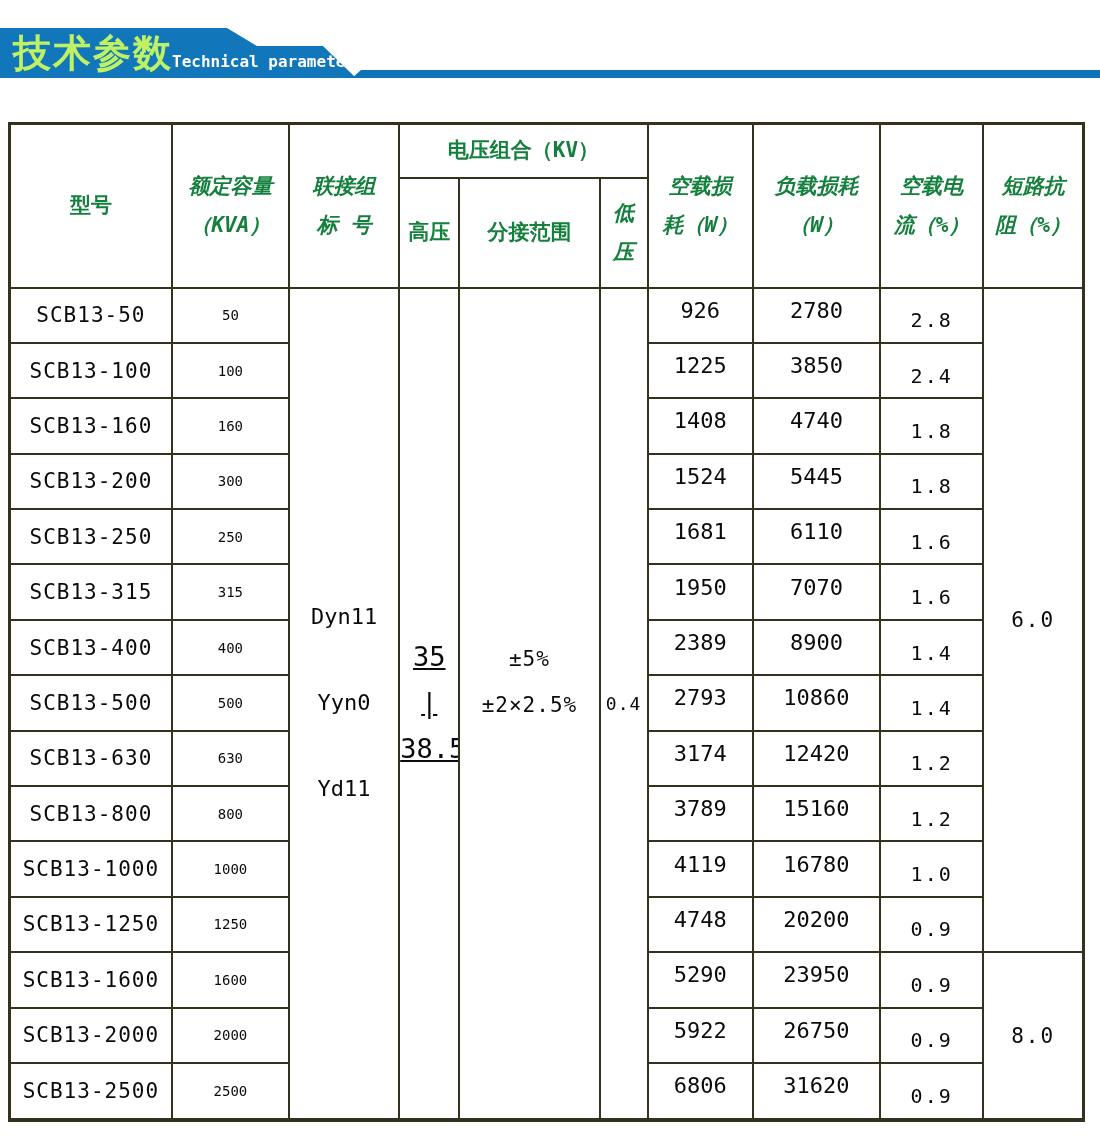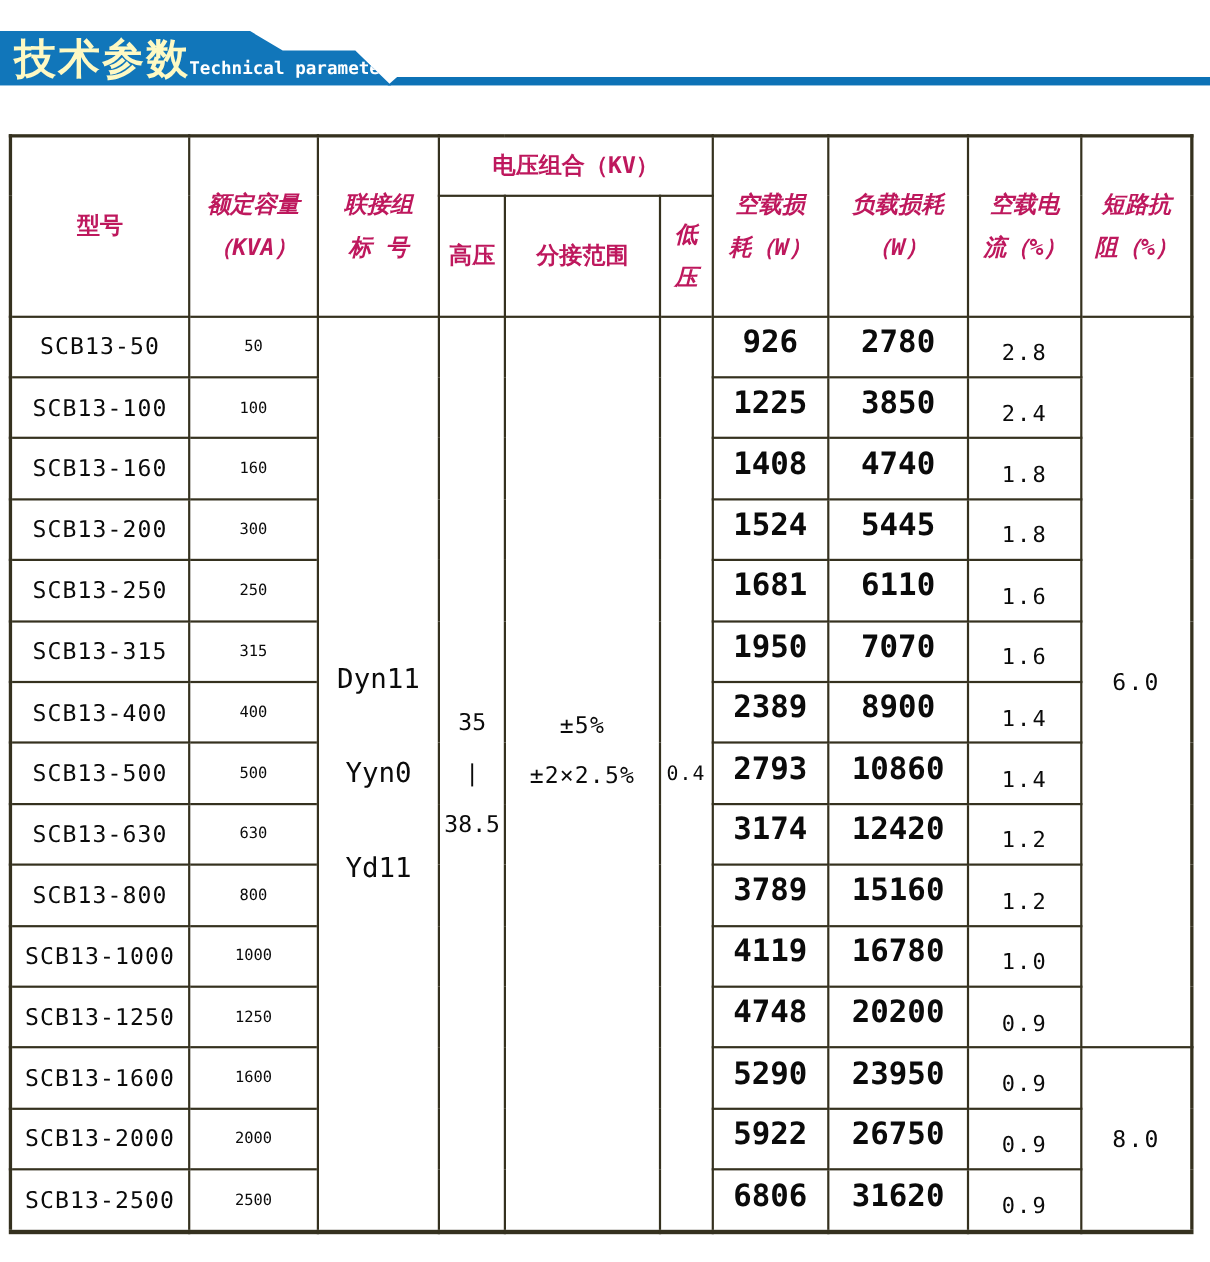--- a/index.html
+++ b/index.html
@@ -4,52 +4,52 @@
 <style>
   html,body{margin:0;padding:0;background:#fff;}
   .page{position:relative;width:1100px;height:1147px;background:#fff;overflow:hidden;
         font-family:"DejaVu Sans Mono","DejaVu Sans","Liberation Sans",sans-serif;color:#0b0b0b;}
 
   
   .banner-shape{position:absolute;top:28px;left:0;width:356px;height:50px;background:#1176ba;
     -webkit-clip-path:polygon(0 0,227px 0,257px 18px,323px 18px,356px 50px,0 50px);
     clip-path:polygon(0 0,227px 0,257px 18px,323px 18px,356px 50px,0 50px);}
   .banner-cn{position:absolute;left:13px;top:3px;font-size:38px;line-height:44px;font-weight:700;
-    color:#fef9c3;letter-spacing:2px;white-space:nowrap;}
+    color:#bef264;letter-spacing:2px;white-space:nowrap;}
   .banner-en{position:absolute;left:172px;top:24px;font-size:16px;line-height:20px;font-weight:600;
     color:#fff;white-space:nowrap;}
   .banner-strip{position:absolute;top:70px;left:352px;width:748px;height:8px;background:#0d72b6;
     -webkit-clip-path:polygon(9px 0,100% 0,100% 100%,0 100%);
     clip-path:polygon(9px 0,100% 0,100% 100%,0 100%);}
 
   .subtitle{position:absolute;top:82px;left:7px;font-size:24px;font-weight:600;color:#000;
     letter-spacing:1px;white-space:nowrap;}
 
   
   table.spec{position:absolute;top:122px;left:8px;width:1077px;height:1000px;
     border-collapse:collapse;table-layout:fixed;
     border:3px solid #35311f;border-bottom-width:4px;}
   .spec th,.spec td{border:2px solid #35311f;text-align:center;vertical-align:middle;
     padding:0;overflow:hidden;}
   .spec thead tr.h1{height:54px;}
   .spec thead tr.h2{height:110px;}
-  .spec th{font-size:21px;font-weight:600;color:#be185d;line-height:1.85;}
+  .spec th{font-size:21px;font-weight:600;color:#15803d;line-height:1.85;}
   .th-line{display:block;font-style:italic;}
   .c-model{width:162px}.c-cap{width:117px}.c-conn{width:110px}.c-hv{width:60px}
   .c-tap{width:140px}.c-lv{width:48px}.c-nll{width:105px}.c-ll{width:127px}
   .c-nlc{width:103px}.c-imp{width:100px}
 
   td.model{font-size:21px;letter-spacing:1px;}
   td.cap{font-size:14px;text-align:center;}
-  td.loss{font-size:28px;font-weight:700;padding-bottom:10px;}
+  td.loss{font-size:22px;font-weight:400;padding-bottom:10px;}
   td.curr{font-size:20px;padding-top:10px;letter-spacing:2px;margin-left:44px;}
   td.imp{font-size:21px;letter-spacing:2px;}
 
-  td.conn .mline{display:block;line-height:86px;font-size:25px;}
-  td.hv .mline{display:block;line-height:46px;font-size:21px;}
+  td.conn .mline{display:block;line-height:86px;font-size:22px;}
+  td.hv .mline{display:block;line-height:46px;font-size:27px;text-decoration:underline;}
   td.tap .tapwrap{transform:translateY(-21px);}
   td.tap .mline{display:block;line-height:46px;font-size:21px;letter-spacing:1px;}
   td.lv{font-size:18px;letter-spacing:1px;}
 </style>
 </head>
 <body>
 
 <div class="page">
 
   <div class="banner-shape">

